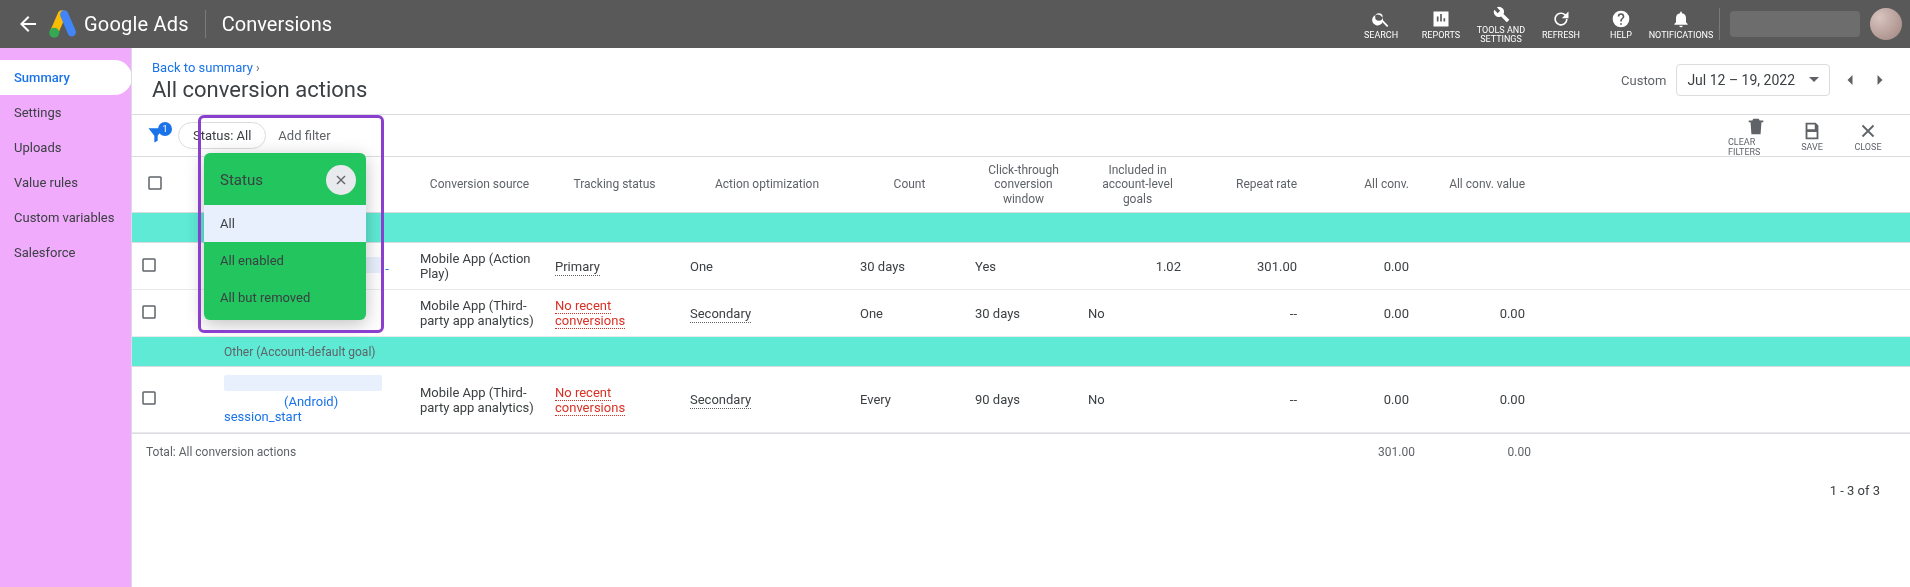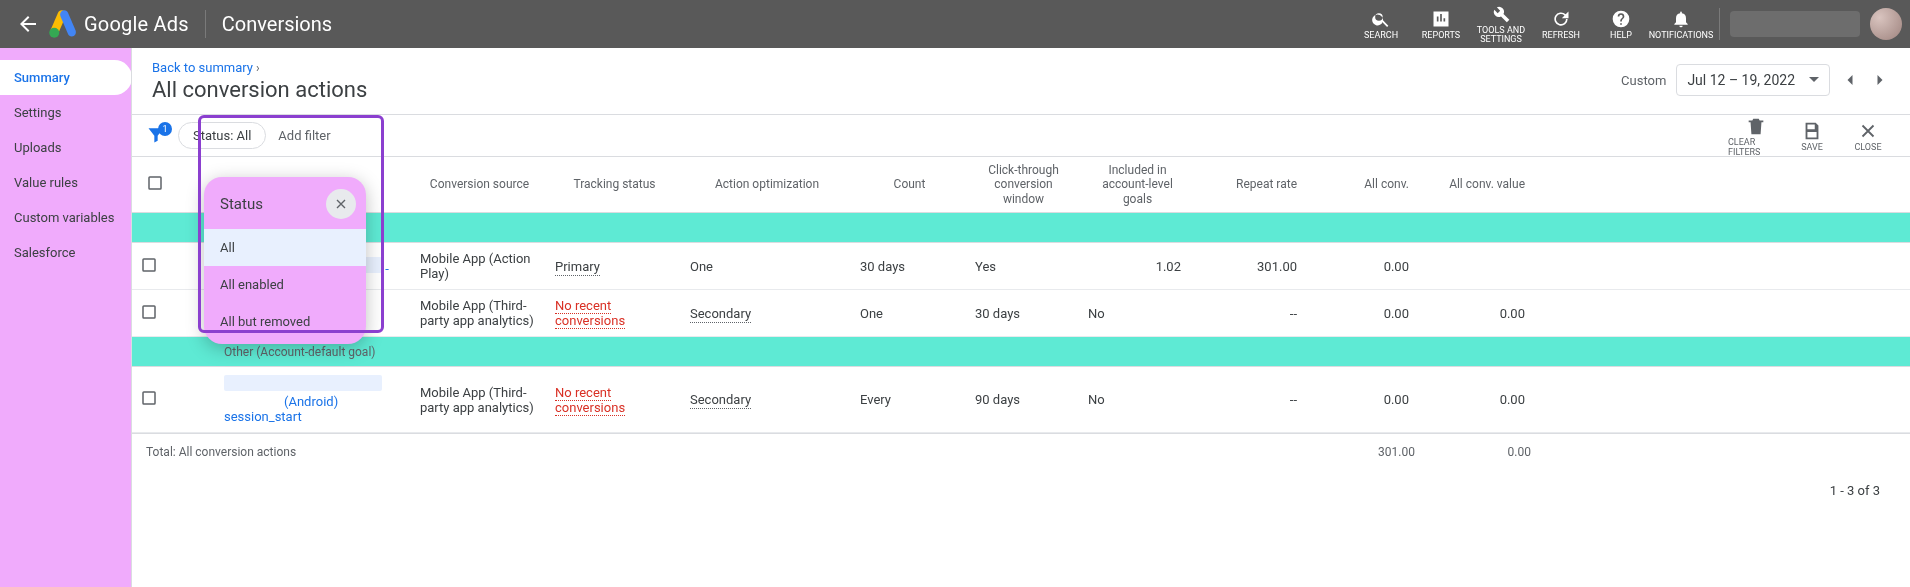--- a/index.html
+++ b/index.html
@@ -117,24 +117,23 @@
   .redact.w2{width:158px;}
   .name-link{color:#1a73e8; cursor:pointer;}
   .underline-dotted{border-bottom:1px dotted #5f6368; padding-bottom:1px; cursor:help;}
   .red-link{color:#d93025; border-bottom:1px dotted #d93025; cursor:help;}
   .tfoot { border-top:1px solid #dadce0; font-size:12px; color:#5f6368;}
   .tfoot .cell{padding:8px;}
   .pager { text-align:right; padding:14px 30px; font-size:13px; color:#3c4043;}
 
   
   .dropdown {
-    position:absolute; top:38px; left:72px; width:162px; background:#f0abfc;
-    border-radius:18px; box-shadow:0 4px 18px rgba(0,0,0,0.25); z-index:15; overflow:hidden;
+    position:absolute; top:38px; left:72px; width:162px; background:#22c55e;
+    border-radius:6px; box-shadow:0 4px 18px rgba(0,0,0,0.25); z-index:15; overflow:hidden;
     padding-bottom:4px;
-    margin-top:24px;
   }
   .dd-head { display:flex;align-items:center;justify-content:space-between;padding:12px 10px 10px 16px;}
   .dd-title { font-size:15px; color:#3c4043;}
   .dd-close { width:30px;height:30px;border-radius:50%;background:#e8eaed;display:flex;align-items:center;justify-content:center;cursor:pointer;}
   .dd-close svg{width:16px;height:16px;fill:#5f6368;}
   .dd-opt { padding:11px 16px; font-size:13px; cursor:pointer;}
   .dd-opt.active{background:#e8f0fe;}
 
 </style>
 </head>

